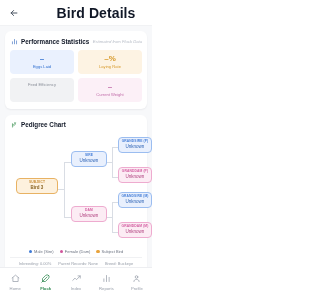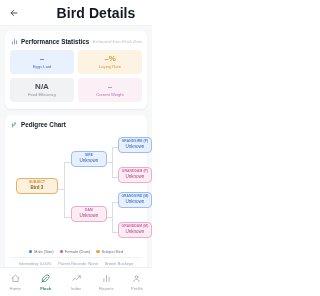--- a/index.html
+++ b/index.html
@@ -264,21 +264,20 @@
     <div class="stat-grid">
       <div class="stat s-blue">
         <div class="stat-val">–</div>
         <div class="stat-lbl">Eggs Laid</div>
       </div>
       <div class="stat s-amber">
         <div class="stat-val">–%</div>
         <div class="stat-lbl">Laying Rate</div>
       </div>
       <div class="stat s-gray">
-        <div class="stat-val">N/A</div>
         <div class="stat-lbl">Feed Efficiency</div>
       </div>
       <div class="stat s-pink">
         <div class="stat-val">–</div>
         <div class="stat-lbl">Current Weight</div>
       </div>
     </div>
   </div>
 
   <div class="card">

